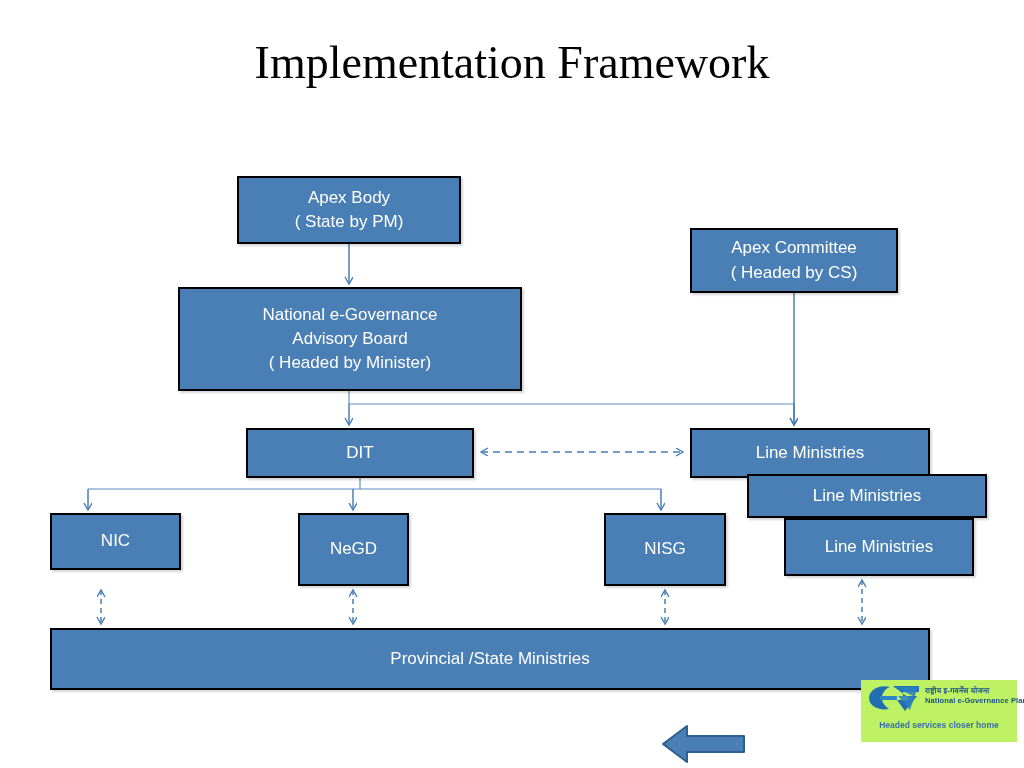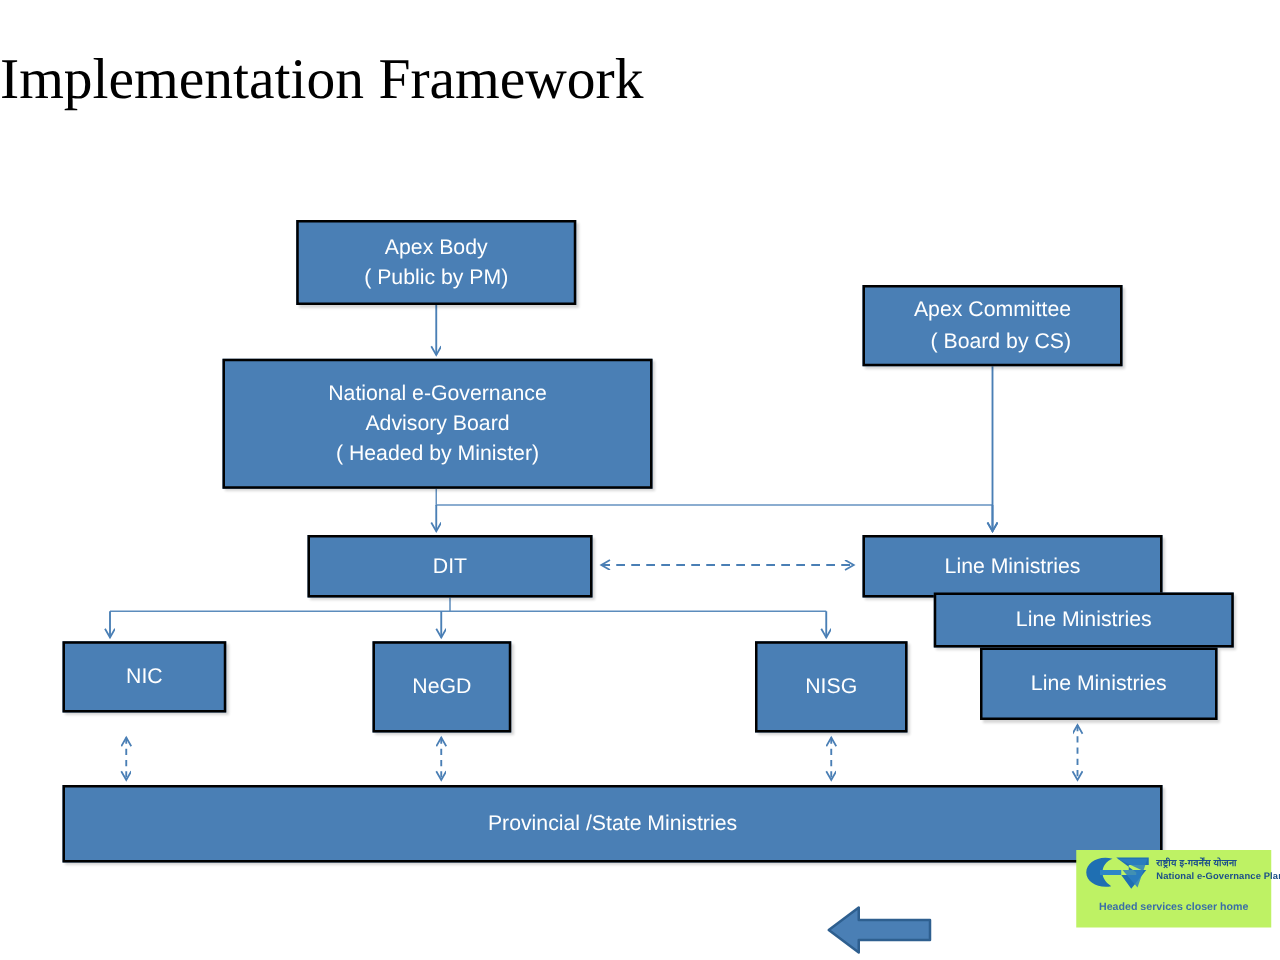--- a/index.html
+++ b/index.html
@@ -22,21 +22,21 @@
     height: 768px;
     background: #ffffff;
   }
 
   
   .slide-title {
     position: absolute;
     left: 0;
     top: 36px;
     width: 1024px;
-    text-align: left;
+    text-align: center;
     font-family: "Liberation Serif", "DejaVu Serif", serif;
     font-size: 46px;
     font-weight: 400;
     color: #000000;
     letter-spacing: 0px;
     white-space: nowrap;
   }
 
   
   #connectors {
@@ -61,21 +61,21 @@
     font-family: "Liberation Sans", sans-serif;
     font-size: 17px;
     font-weight: 400;
     line-height: 1.42;
     padding: 2px 6px;
     box-shadow: 2px 2px 2px rgba(0,0,0,0.16);
   }
   .node .txt { display: block; width: 100%; }
 
   .node-apex-body         { left: 237px; top: 176px; width: 224px; height: 68px; }
-  .node-apex-committee    { left: 690px; top: 228px; width: 208px; height: 65px; text-align: right; }
+  .node-apex-committee    { left: 690px; top: 228px; width: 208px; height: 65px; }
   .node-advisory-board    { left: 178px; top: 287px; width: 344px; height: 104px; }
   .node-dit               { left: 246px; top: 428px; width: 228px; height: 50px; }
   .node-lm-1              { left: 690px; top: 428px; width: 240px; height: 50px; z-index: 3; }
   .node-lm-2              { left: 747px; top: 474px; width: 240px; height: 44px; z-index: 4; }
   .node-lm-3              { left: 784px; top: 518px; width: 190px; height: 58px; z-index: 5; }
   .node-nic               { left: 50px;  top: 513px; width: 131px; height: 57px; }
   .node-negd              { left: 298px; top: 513px; width: 111px; height: 73px; }
   .node-nisg              { left: 604px; top: 513px; width: 122px; height: 73px; }
   .node-provincial        { left: 50px;  top: 628px; width: 880px; height: 62px; }
 
@@ -179,28 +179,28 @@
       <path d="M101,590 L101,624" stroke-dasharray="5,4" marker-start="url(#vheadr)" marker-end="url(#vhead)"></path>
       <path d="M353,590 L353,624" stroke-dasharray="5,4" marker-start="url(#vheadr)" marker-end="url(#vhead)"></path>
       <path d="M665,590 L665,624" stroke-dasharray="5,4" marker-start="url(#vheadr)" marker-end="url(#vhead)"></path>
       <path d="M862,580 L862,624" stroke-dasharray="5,4" marker-start="url(#vheadr)" marker-end="url(#vhead)"></path>
     </g>
   </svg>
 
   <div class="node node-apex-body">
     <span>
       <span class="txt">Apex Body</span>
-      <span class="txt">( Public by PM)</span>
+      <span class="txt">( State by PM)</span>
     </span>
   </div>
 
   <div class="node node-apex-committee">
     <span>
       <span class="txt">Apex Committee</span>
-      <span class="txt">( Board by CS)</span>
+      <span class="txt">( Headed by CS)</span>
     </span>
   </div>
 
   <div class="node node-dit">
     <span class="txt">DIT</span>
   </div>
 
   <div class="node node-advisory-board">
     <span>
       <span class="txt">National e-Governance</span>

